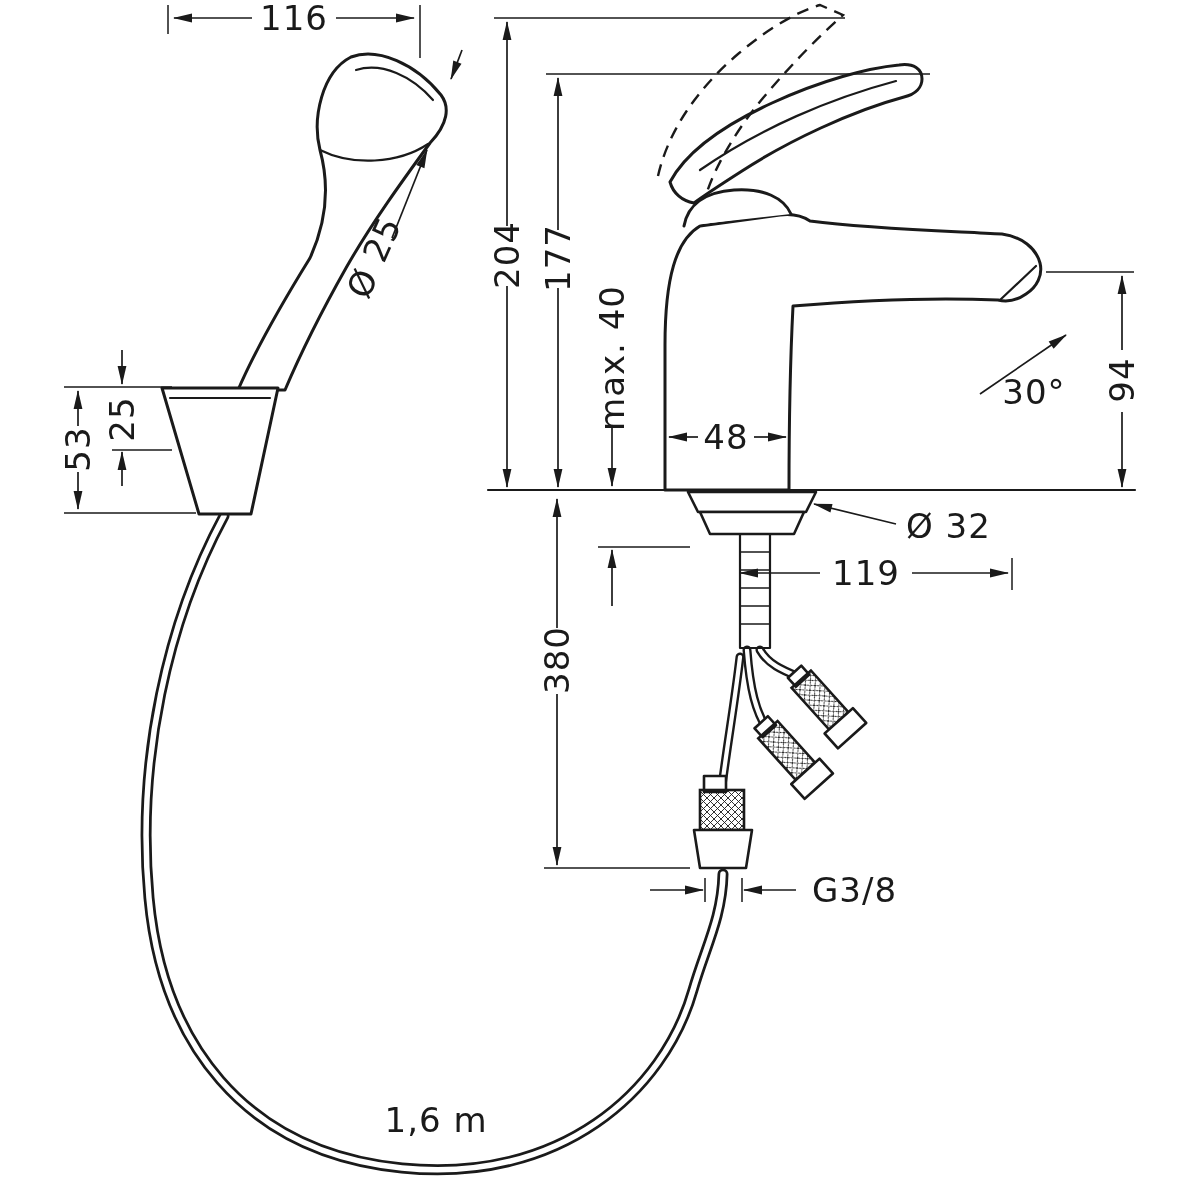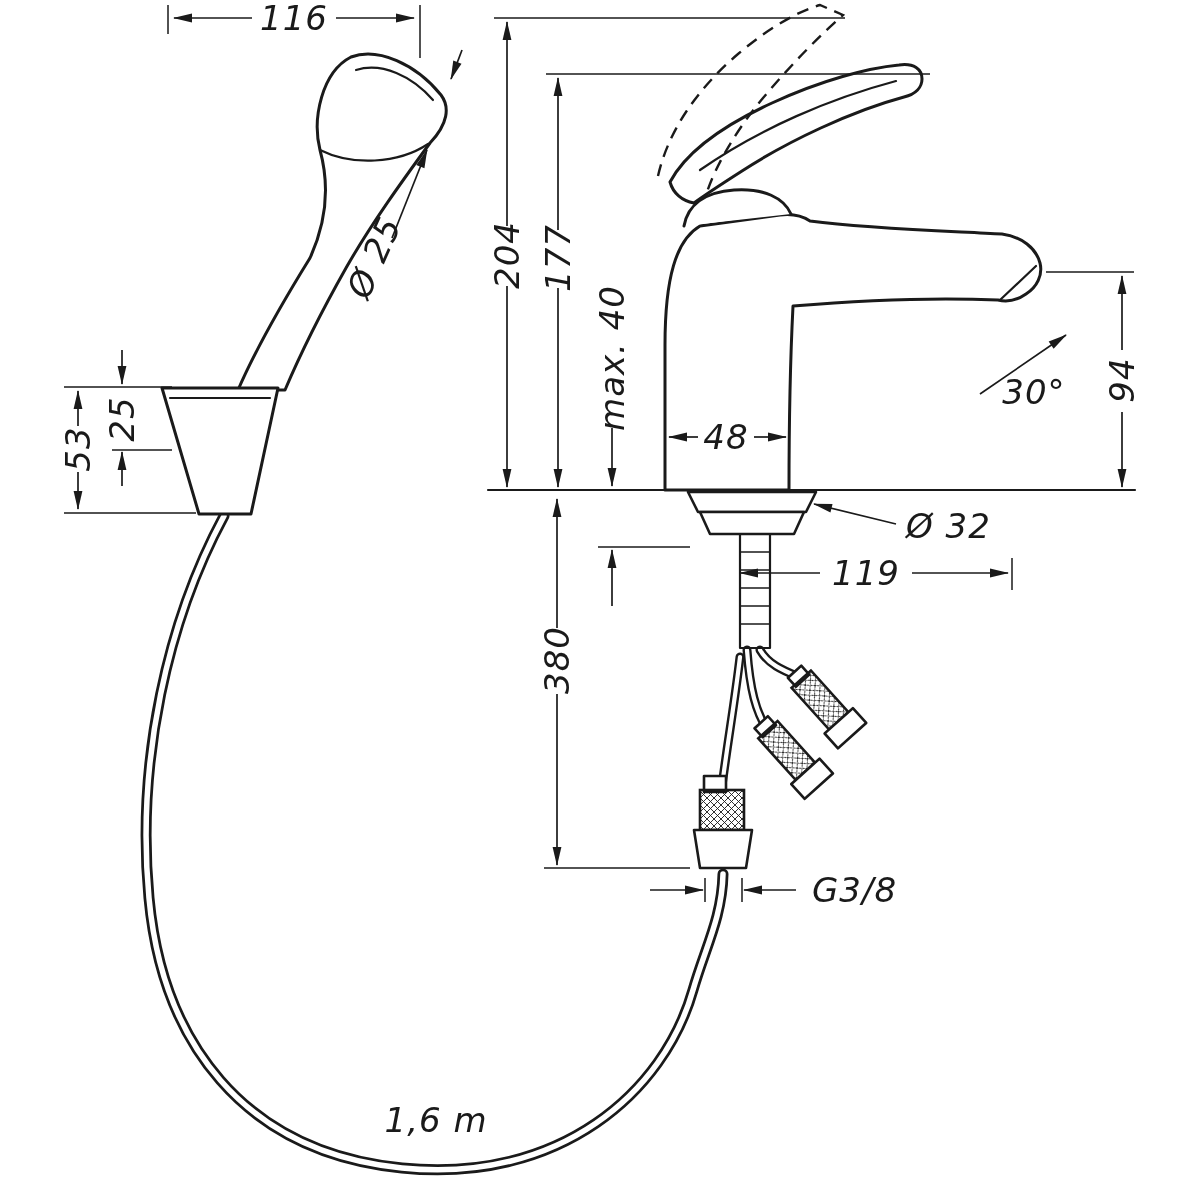--- a/index.html
+++ b/index.html
@@ -1,16 +1,16 @@
 <!DOCTYPE html>
 <html><head>
 <meta charset="utf-8">
 <style>
   html,body{margin:0;padding:0;background:#ffffff;}
-  .canvas{width:1200px;height:1200px;background:#ffffff;position:relative;overflow:hidden;font-style:italic;}
+  .canvas{width:1200px;height:1200px;background:#ffffff;position:relative;overflow:hidden;}
   svg{display:block;}
   .outline{fill:#ffffff;stroke:#1a1a1a;stroke-width:3;stroke-linejoin:round;stroke-linecap:round;}
   .detail{fill:none;stroke:#1a1a1a;stroke-width:2.2;stroke-linecap:round;}
   .thin{fill:none;stroke:#1a1a1a;stroke-width:1.5;}
   .dim{fill:none;stroke:#1a1a1a;stroke-width:1.7;}
   .ext{fill:none;stroke:#1a1a1a;stroke-width:1.5;}
   .hoseOuter{fill:none;stroke:#1a1a1a;stroke-width:11;stroke-linecap:round;}
   .hoseInner{fill:none;stroke:#ffffff;stroke-width:5.5;stroke-linecap:round;}
   .tubeOuter{fill:none;stroke:#1a1a1a;stroke-width:9;stroke-linecap:round;}
   .tubeInner{fill:none;stroke:#ffffff;stroke-width:4.2;stroke-linecap:round;}

